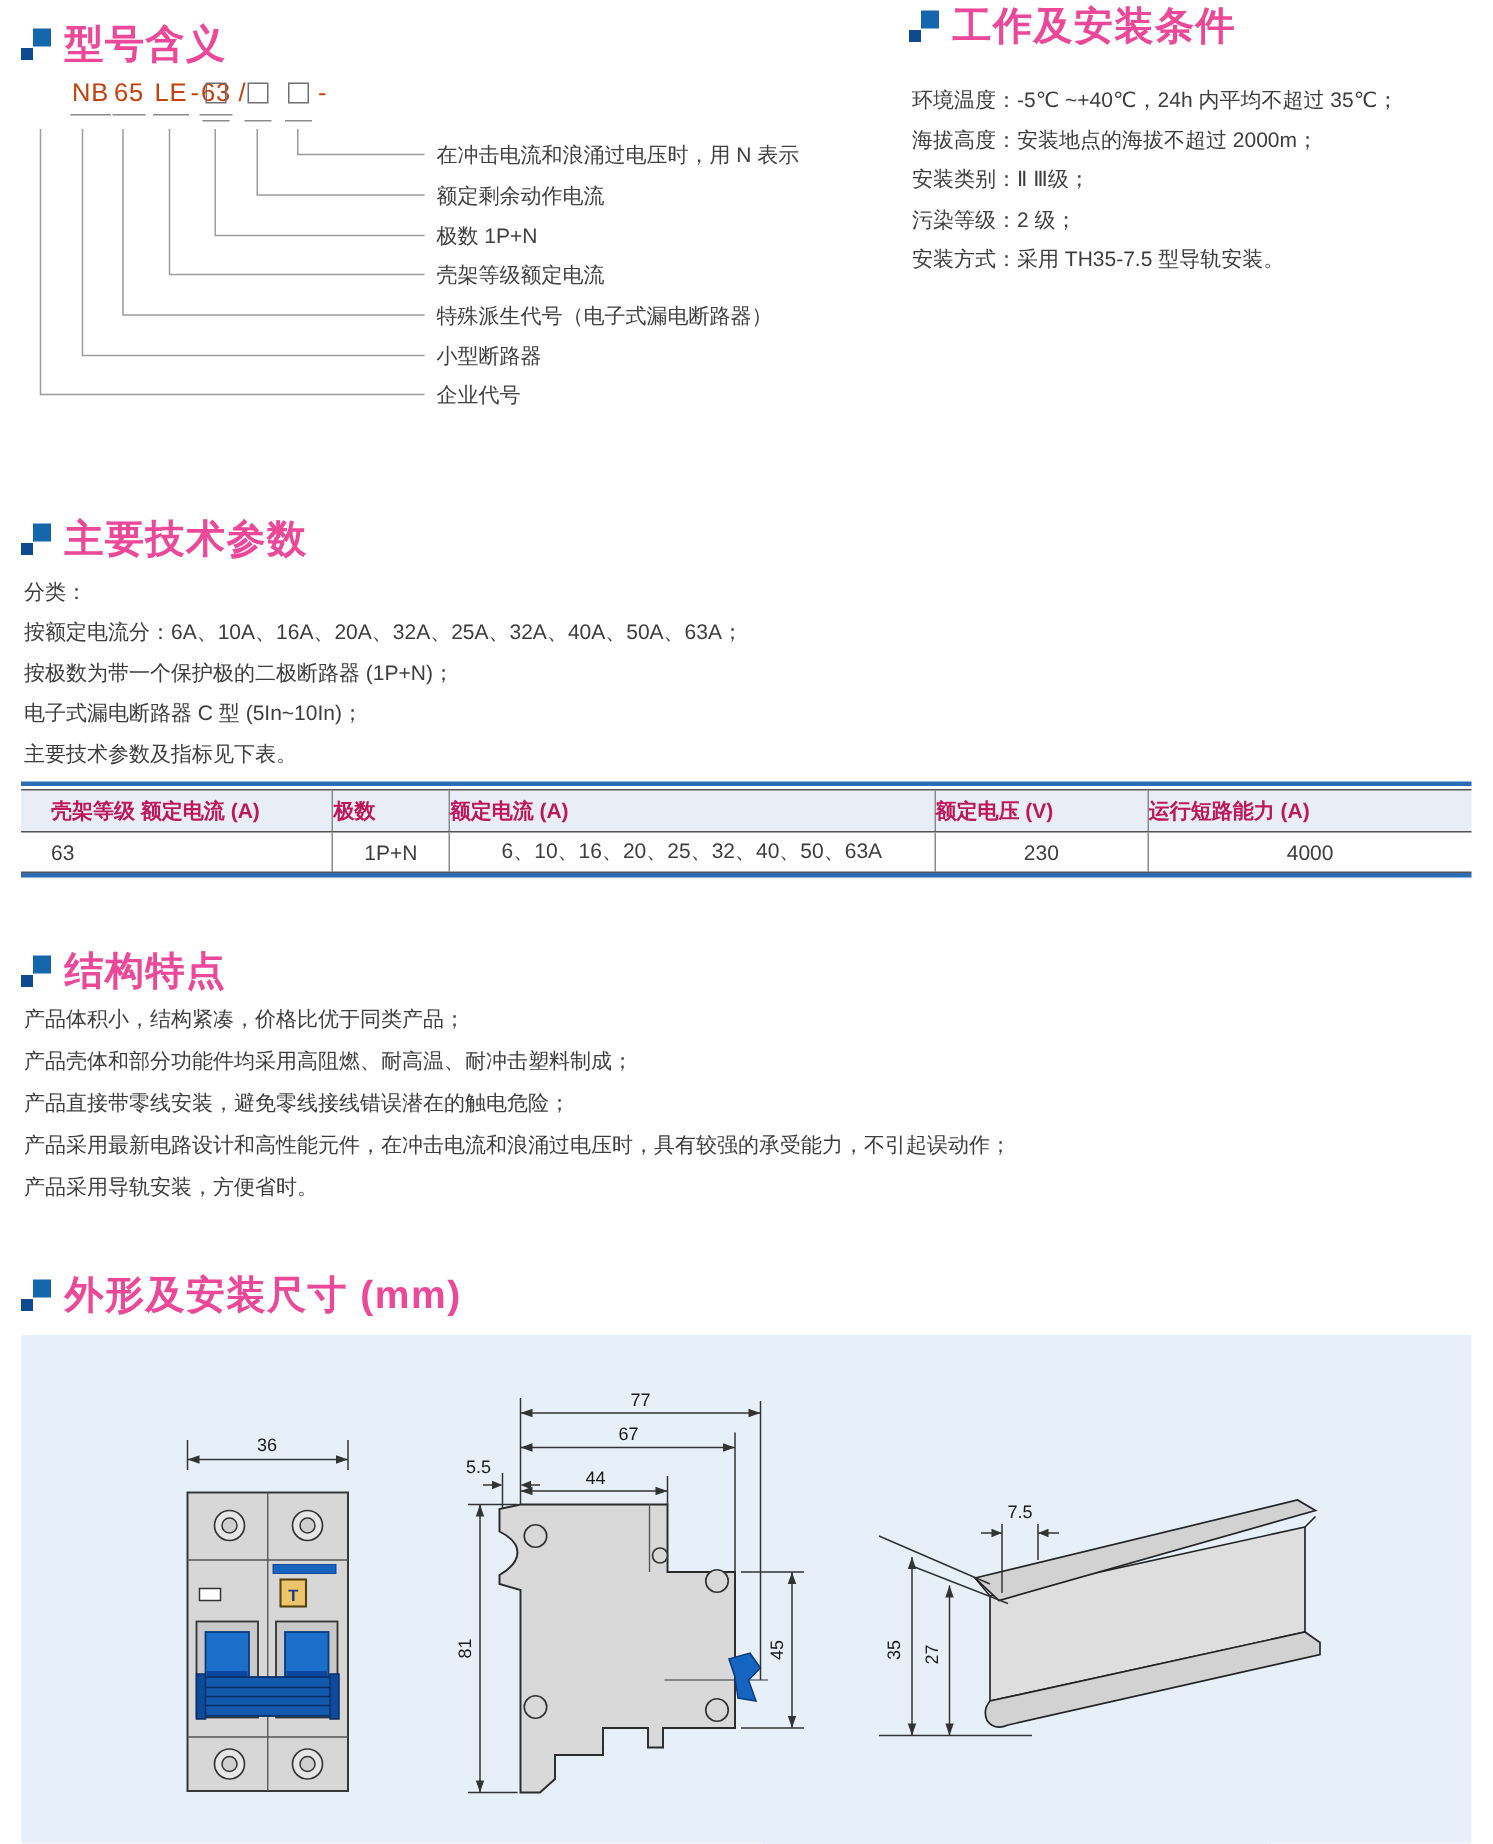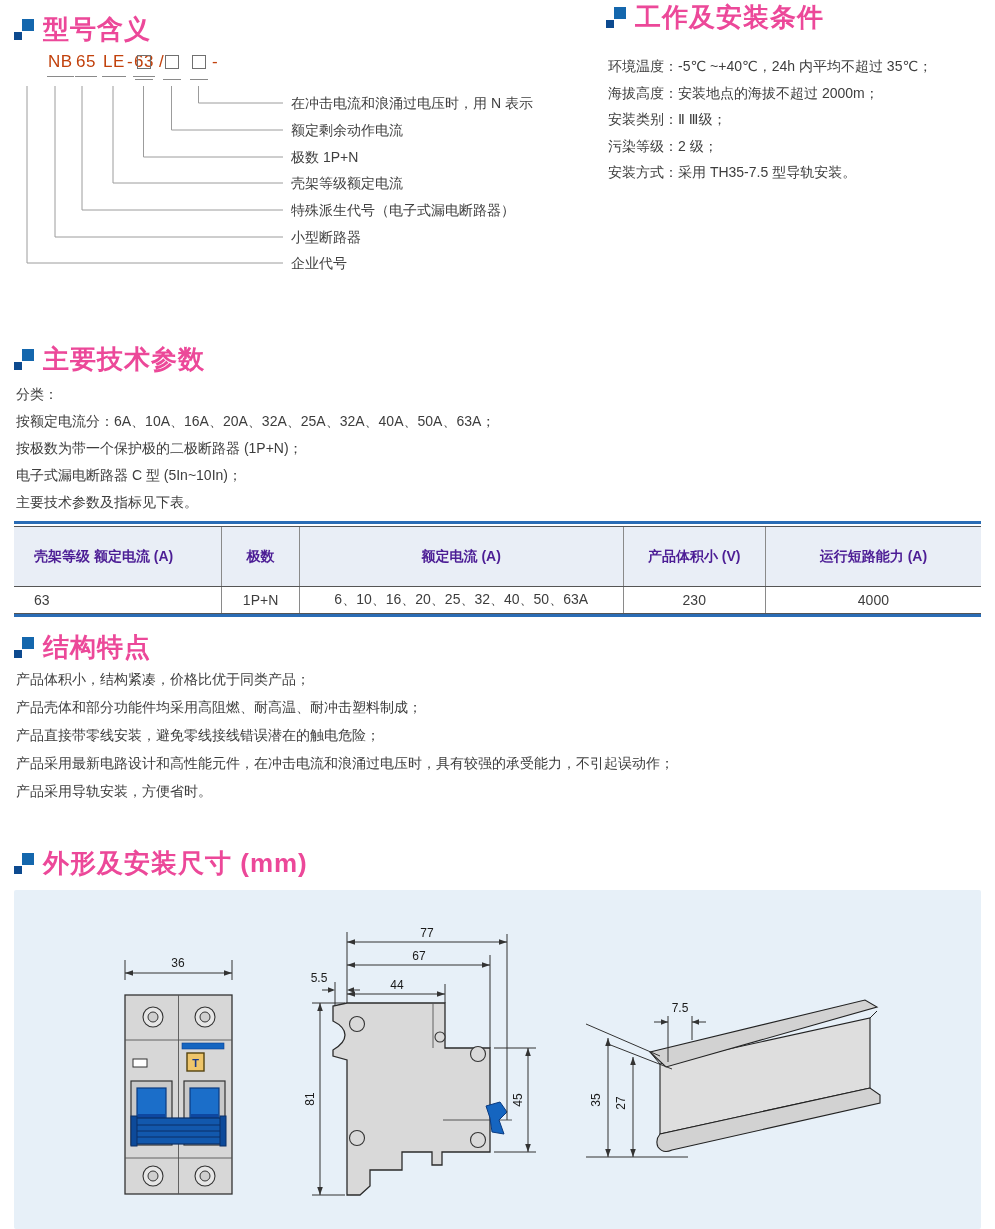--- a/index.html
+++ b/index.html
@@ -30,26 +30,26 @@
   .txtline { position:absolute; white-space:nowrap; font-size:14px; color:#3d3d3d; }
   .cond-lines .txtline, .tech-lines .txtline, .feat-lines .txtline { position:static; display:block; }
   .cond-lines { position:absolute; left:608px; top:53px; line-height:26.5px; }
   .tech-lines { position:absolute; left:16px;  top:381px; line-height:27px; }
   .feat-lines { position:absolute; left:16px;  top:665px; line-height:28px; }
 
   
   .tbl-wrap { position:absolute; left:14px; top:521px; width:967px;
               border-top:3px solid #2a6cb5; border-bottom:3px solid #2a6cb5; padding-top:2px; }
   table { border-collapse:collapse; width:100%; table-layout:fixed; }
-  th { background:#e9eef6; font-size:14px; font-weight:bold; color:#4c1d95;
-       border-top:1px solid #555; border-bottom:1.5px solid #555; height:27px; padding:16px; }
+  th { background:#e9eef6; font-size:14px; font-weight:bold; color:#be185d;
+       border-top:1px solid #555; border-bottom:1.5px solid #555; height:27px; padding:0; }
   td { font-size:14px; color:#3d3d3d; border-bottom:1px solid #555; height:26px; padding:0; text-align:center; }
   th + th, td + td { border-left:1px solid #8a8a8a; }
   th.c1, td.c1 { text-align:left; padding-left:20px; }
-  th:not(.c1) { text-align:center; }
+  th:not(.c1) { text-align:left; }
 
   
   #dim-panel { position:absolute; left:14px; top:890px; width:967px; height:339px;
                background:#e7f0f8; border-radius:2px; }
   #dim-panel svg { position:absolute; }
   .dimtxt { font-size:12px; fill:#1a1a1a; font-family:"Liberation Sans","DejaVu Sans",sans-serif; }
   .dln  { stroke:#333; stroke-width:1; fill:none; }
   .thin { stroke:#555; stroke-width:0.9; fill:none; }
   .arr  { fill:#333; stroke:none; }
 </style>
@@ -133,21 +133,21 @@
         <col style="width:8%">
         <col style="width:33.5%">
         <col style="width:14.7%">
         <col style="width:22.3%">
       </colgroup>
     <thead>
       <tr>
         <th class="c1">壳架等级 额定电流 (A)</th>
         <th>极数</th>
         <th>额定电流 (A)</th>
-        <th>产品体积小 (V)</th>
+        <th>额定电压 (V)</th>
         <th>运行短路能力 (A)</th>
       </tr>
     </thead>
     <tbody>
       <tr>
         <td class="c1">63</td>
         <td>1P+N</td>
         <td>6、10、16、20、25、32、40、50、63A</td>
         <td>230</td>
         <td>4000</td>

